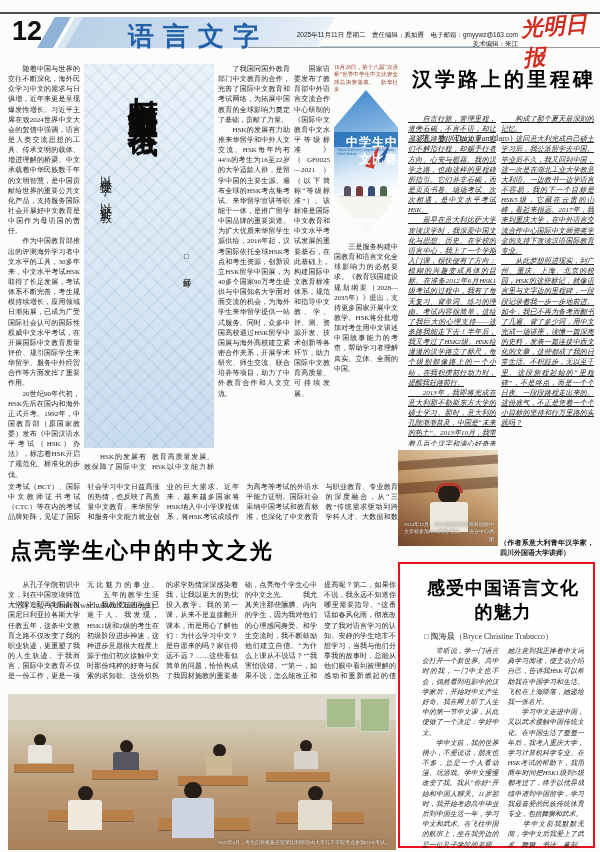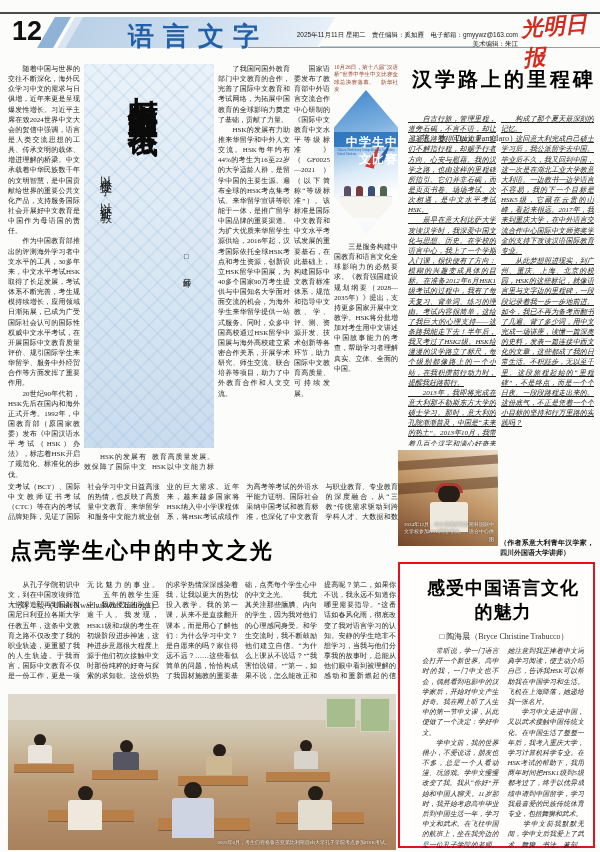--- a/index.html
+++ b/index.html
@@ -43,21 +43,21 @@
   .sail1 { position:absolute; left:34px; top:52px; width:0; height:0; border-left:9px solid transparent; border-bottom:26px solid #cf3b2e; transform:rotate(14deg); }
   .sail2 { position:absolute; left:46px; top:50px; width:0; height:0; border-left:7px solid transparent; border-bottom:24px solid #2f5fa8; transform:rotate(20deg); }
   .hex-band { position:absolute; left:0; top:42px; width:64px; height:15px; background:rgba(35,110,185,.85); }
   .hex-cn { position:absolute; left:0; top:44px; width:64px; font-size:12px; font-weight:bold; color:#fff; text-align:right; letter-spacing:1px; }
   .hex-en { position:absolute; left:3px; top:59px; width:58px; font-size:3px; color:#2a6bb0; line-height:1.2; }
   .hex-table { position:absolute; left:6px; top:106px; width:52px; height:22px; background:#f7f5f0; border-top:1px solid #ddd; }
   .pp { position:absolute; width:7px; height:12px; border-radius:3px 3px 0 0; top:96px; }
   
   .redbox { left:398px; top:562px; width:197px; height:286px; border:2.5px solid #e8101c; background:#fffefd; padding:8px 9px 6px 22px; }
   .rb-title { font-size:18px; font-weight:bold; text-align:center; letter-spacing:1px; color:#000; margin-top:4px; }
-  .rb-byline { font-size:8px; color:#333; margin:7px 0 4px 2px;text-align:center; }
+  .rb-byline { font-size:8px; color:#333; margin:7px 0 4px 2px; }
   .rb-body { font-size:6.8px; line-height:1.5; text-align:justify; column-count:2; column-gap:9px; height:208px; overflow:hidden; white-space:pre-line; font-style:italic; color:#222; }
   
   .ph-class { left:8px; top:694px; width:388px; height:156px; background:linear-gradient(180deg,#dad5c7 0%,#d0c5ae 25%,#bb9a75 60%,#a8805c 100%); }
   .ph-head { left:398px; top:450px; width:100px; height:96px; background:linear-gradient(205deg,#ecdfc8 0%,#c49b6c 45%,#8a5c3a 85%,#6f452a 100%); }
   .desk { position:absolute; background:#b97f48; border-radius:1px; box-shadow:0 1px 0 rgba(60,30,10,.4); }
   .head { position:absolute; border-radius:50%; background:#261e18; }
   .shirt { position:absolute; border-radius:3px 3px 0 0; }
   .window { position:absolute; background:#a8bd8e; border:1px solid #cfd8c2; }
 </style>
 </head>

